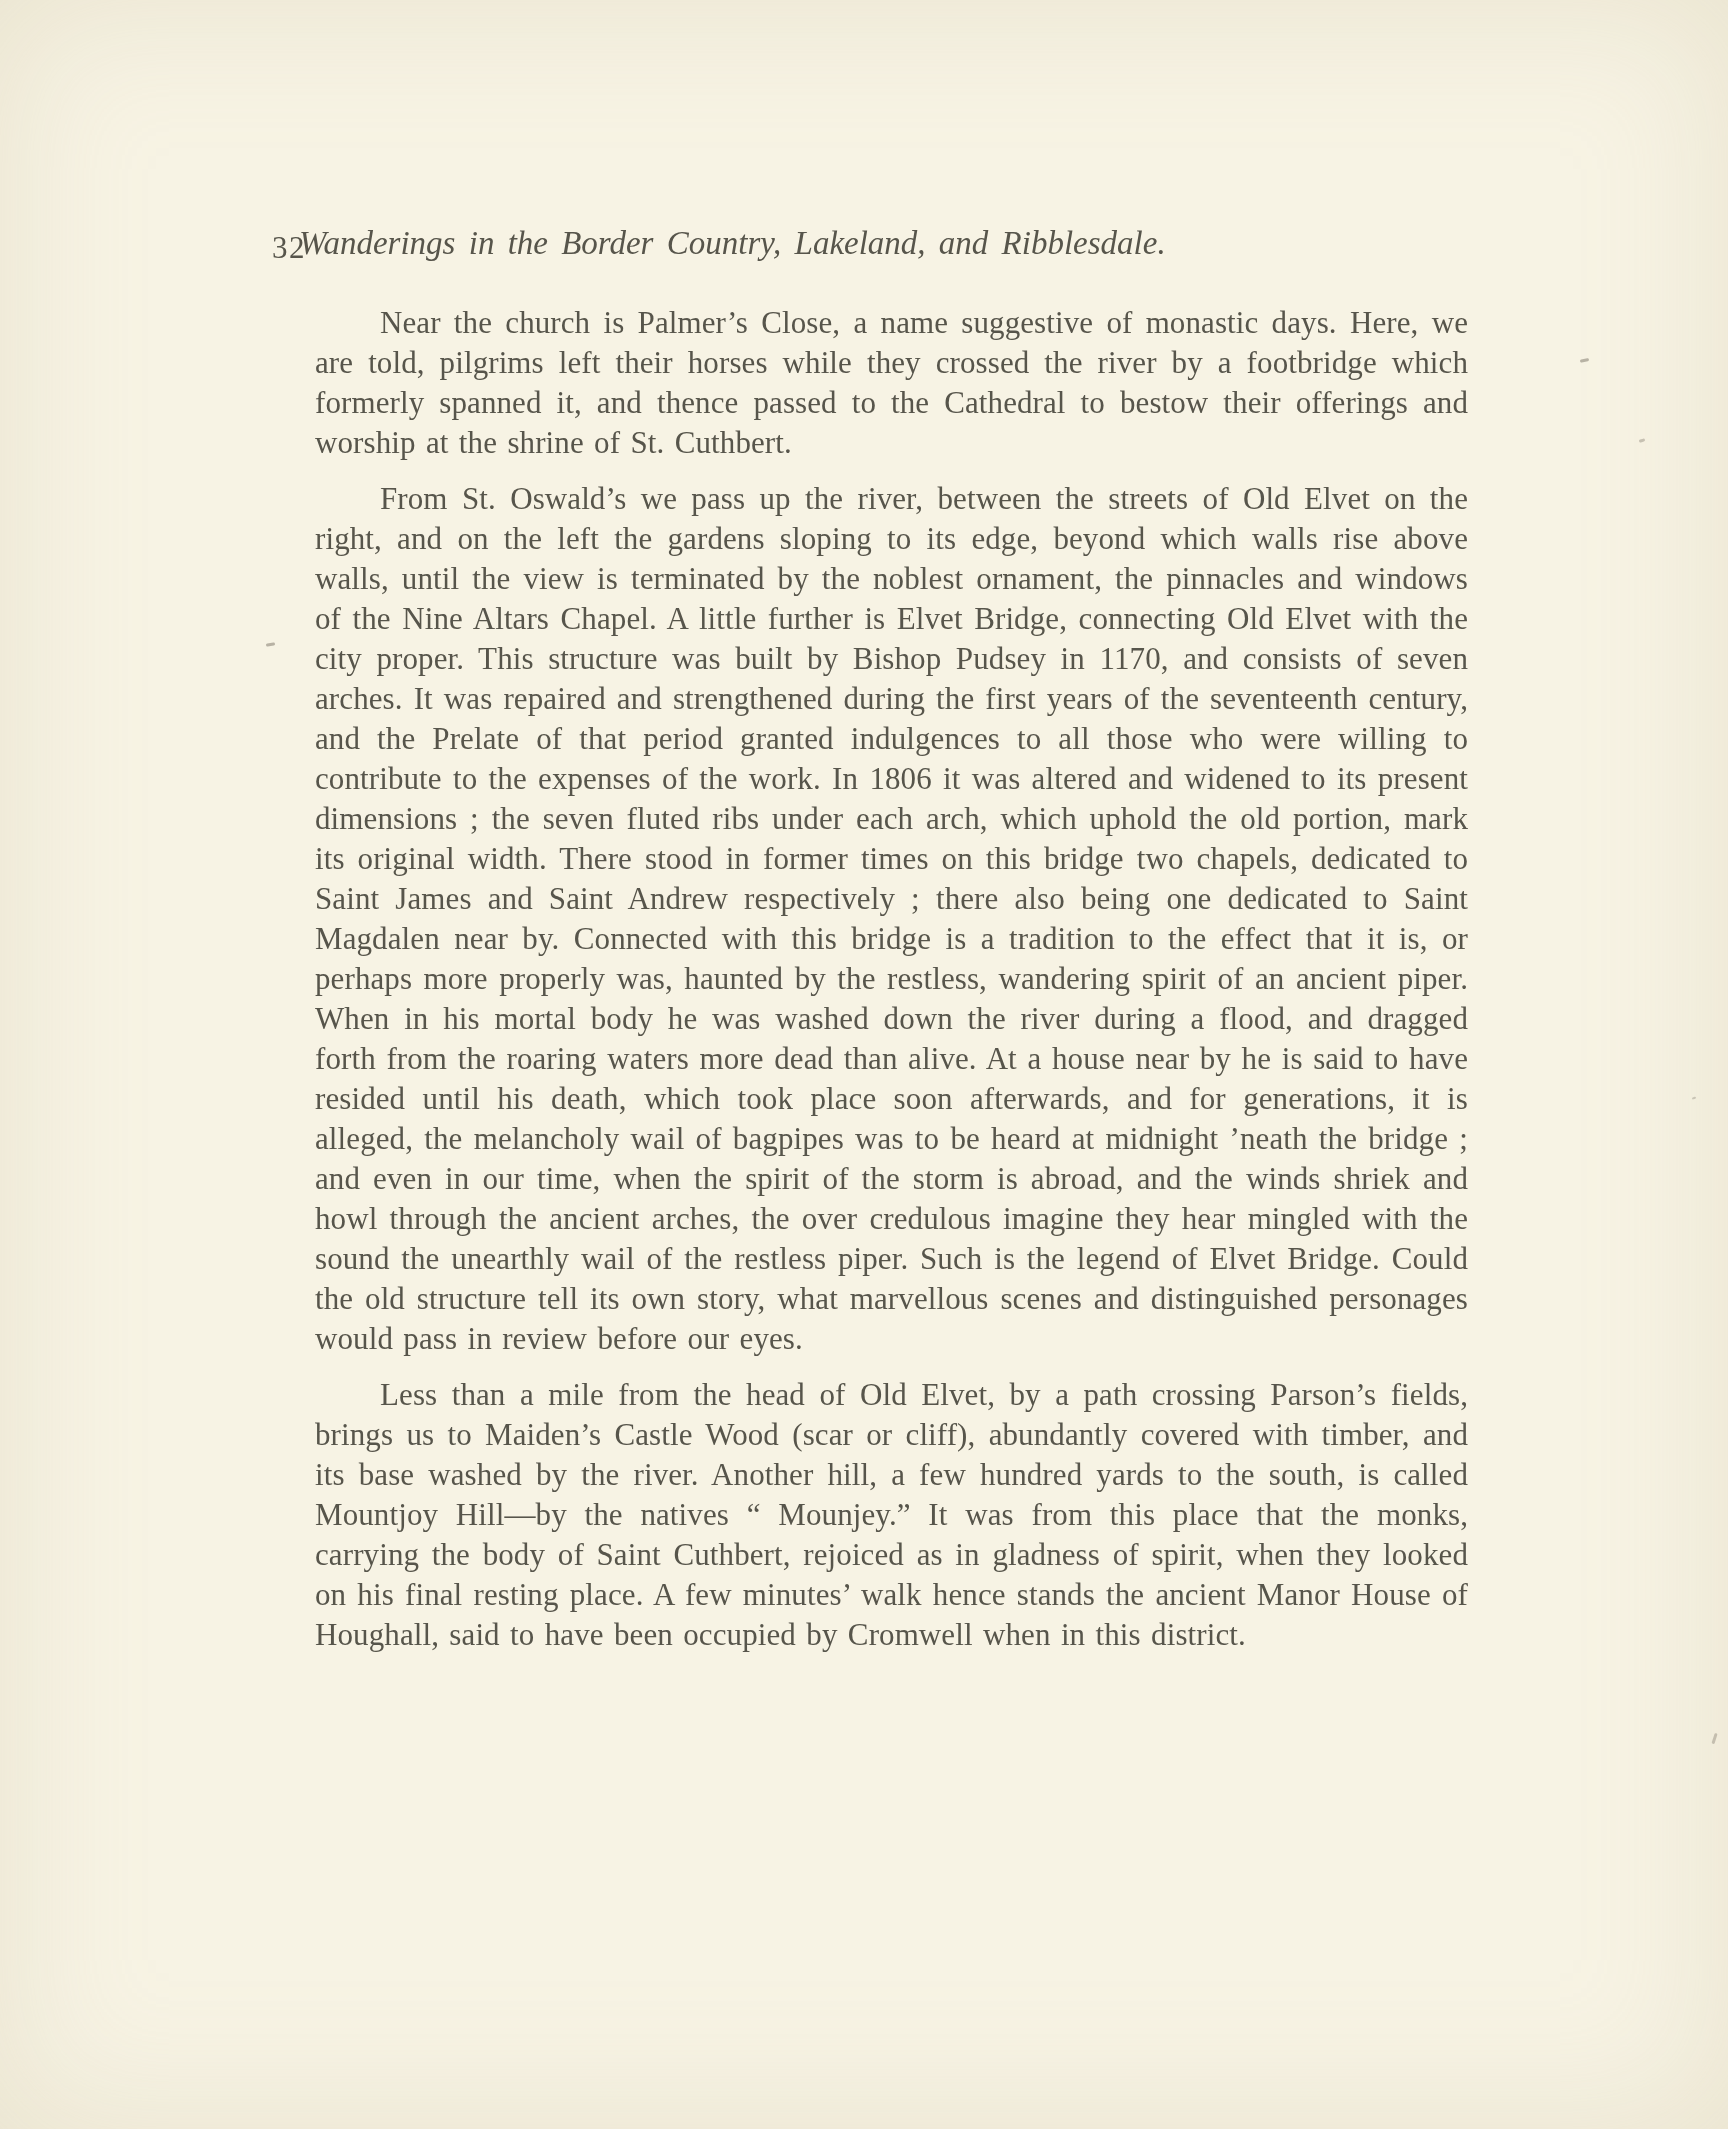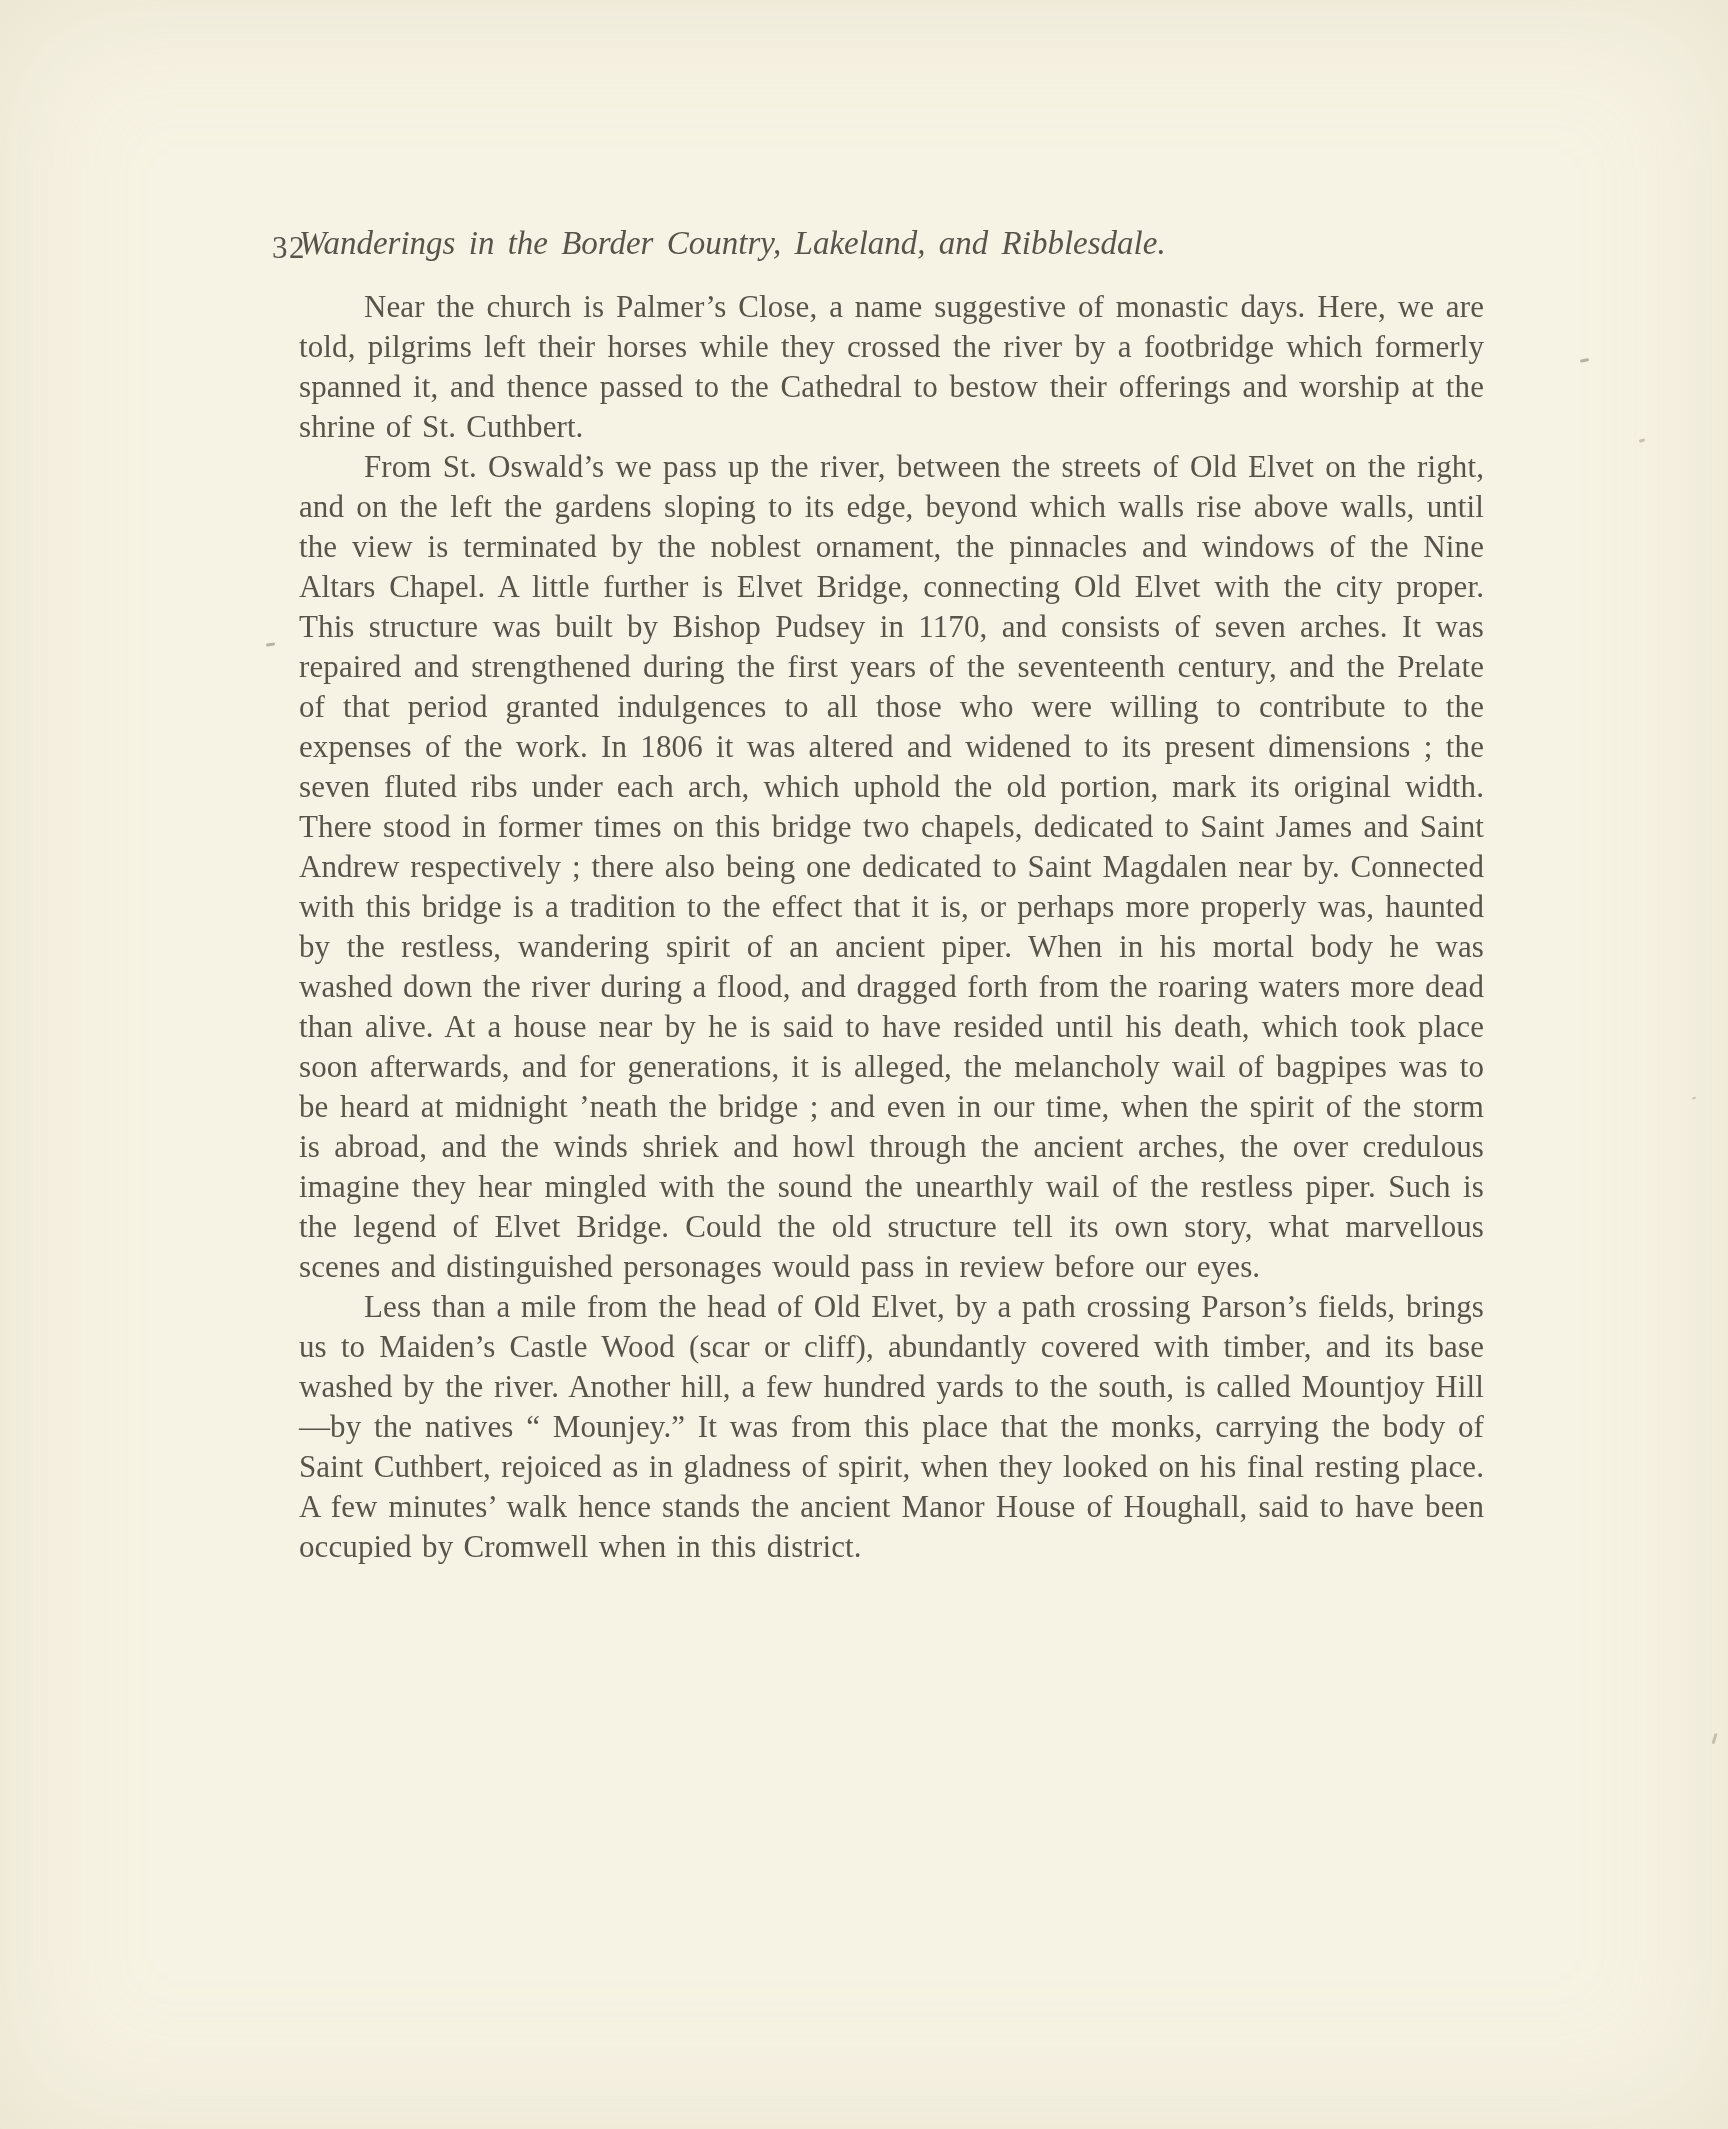--- a/index.html
+++ b/index.html
@@ -20,21 +20,21 @@
   .title{
     position:absolute;left:299px;top:224px;width:1185px;
     text-align:left;font-style:italic;
     font-size:33px;line-height:1.2;word-spacing:5px;white-space:nowrap;
   }
   .text-block{
     position:absolute;left:299px;top:287px;width:1185px;
     font-size:31px;line-height:40px;
     text-align:justify;word-spacing:2.5px;letter-spacing:0.1px;
   }
-  .para{margin:0;text-indent:65px;}
+  .para{margin:16px;text-indent:65px;}
   .speck{position:absolute;background:#8d877a;border-radius:1.4px;opacity:.6;}
   .s1{left:266px;top:643px;width:9.2px;height:2.8px;transform:rotate(-8deg);}
   .s2{left:1580px;top:359px;width:8.5px;height:2.8px;transform:rotate(-12deg);}
   .s3{left:1639px;top:439px;width:6.4px;height:2.8px;transform:rotate(-15deg);opacity:.45;}
   .s4{left:1713px;top:1733px;width:2.8px;height:11.4px;transform:rotate(18deg);opacity:.45;}
   .s5{left:1692px;top:1097px;width:4.3px;height:2.1px;transform:rotate(-20deg);opacity:.4;}
 </style>
 </head>
 <body>
 

